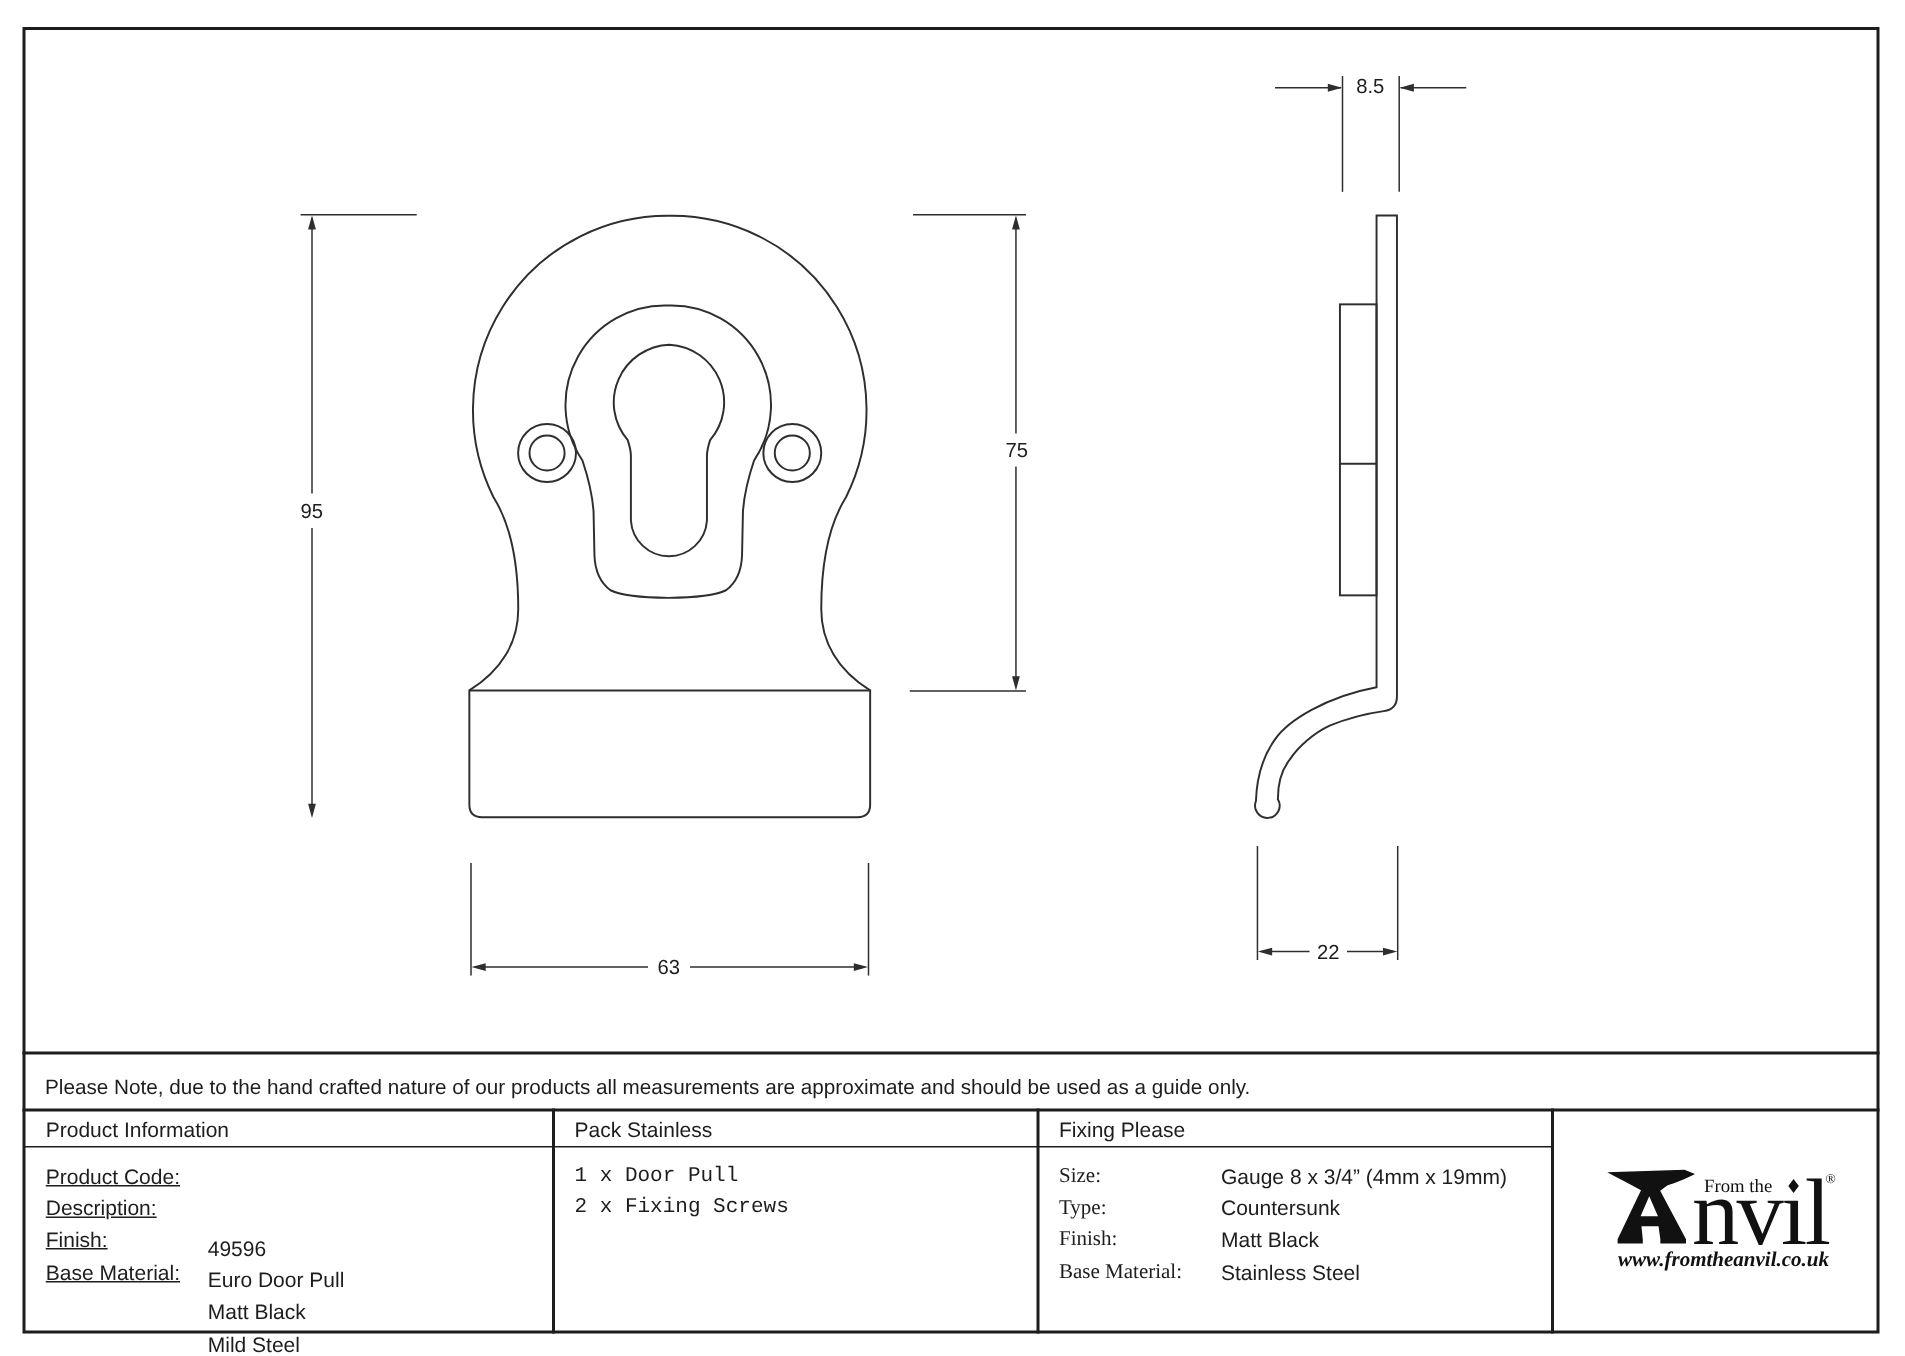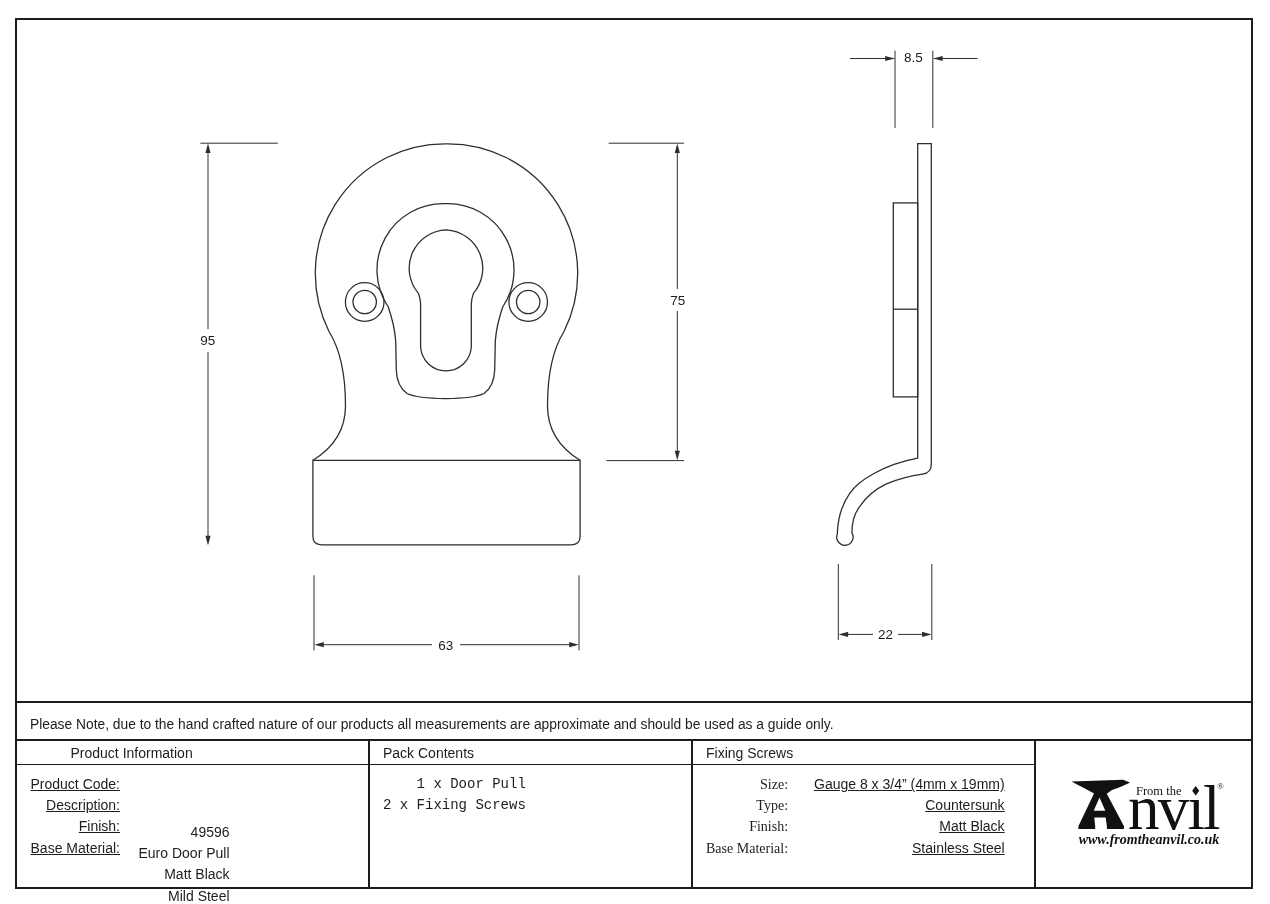--- a/index.html
+++ b/index.html
@@ -1,19 +1,19 @@
 <!DOCTYPE html>
 <html><head>
 <meta charset="utf-8">
 <style>
   html,body{margin:0;padding:0;background:#ffffff;}
   body{width:1270px;height:904px;position:relative;font-family:"Liberation Sans",sans-serif;overflow:hidden;}
   .abs{position:absolute;}
   .ln{position:absolute;background:#1d1d1d;}
-  .txt{position:absolute;color:#1d1d1d;font-size:14px;white-space:nowrap;text-align:right;}
+  .txt{position:absolute;color:#1d1d1d;font-size:14px;white-space:nowrap;}
 </style>
 </head>
 <body>
 
 <div class="abs" style="left:14.5px;top:17.5px;width:1238px;height:871.5px;border:2px solid #1d1d1d;box-sizing:border-box;"></div>
 
 <svg class="abs" style="left:0;top:0;" width="1270" height="700" viewBox="0 0 1270 700">
   <g fill="none" stroke="#2e2e2e" stroke-width="1.3">
 
     <path d="M 446.5,143.8
@@ -133,33 +133,33 @@
 <div class="ln" style="left:14.5px;top:738.5px;width:1238px;height:2px;"></div>
 
 <div class="ln" style="left:15.5px;top:763.5px;width:1019px;height:1.5px;"></div>
 
 <div class="ln" style="left:367.5px;top:738.5px;width:2px;height:150px;"></div>
 <div class="ln" style="left:690.5px;top:738.5px;width:2px;height:150px;"></div>
 <div class="ln" style="left:1034px;top:738.5px;width:2px;height:150px;"></div>
 
 <div class="txt" style="left:30px;top:716.5px;font-size:13.8px;">Please Note, due to the hand crafted nature of our products all measurements are approximate and should be used as a guide only.</div>
 
-<div class="txt" style="left:30.5px;top:744.5px;margin-left:40px;">Product Information</div>
-<div class="txt" style="left:383px;top:744.5px;">Pack Contents</div>
-<div class="txt" style="left:706px;top:744.5px;">Fixing Screws</div>
+<div class="txt" style="left:30.5px;top:744.5px;">Product Information</div>
+<div class="txt" style="left:383px;top:744.5px;">Pack Stainless</div>
+<div class="txt" style="left:706px;top:744.5px;">Fixing Please</div>
 
 <div class="txt" style="left:30.5px;top:774.3px;line-height:21.1px;text-decoration:underline;">Product Code:<br>Description:<br>Finish:<br>Base Material:</div>
 
 <div class="txt" style="left:138.5px;top:774.3px;line-height:21.1px;margin-top:48px;">49596<br>Euro Door Pull<br>Matt Black<br>Mild Steel</div>
 
 <div class="txt" style="left:383px;top:774.3px;line-height:21.1px;font-family:Liberation Mono, monospace;">1 x Door Pull<br>2 x Fixing Screws</div>
 
 <div class="txt" style="left:706px;top:774.3px;line-height:21.1px;font-family:Liberation Serif, serif;">Size:<br>Type:<br>Finish:<br>Base Material:</div>
 
-<div class="txt" style="left:814px;top:774.3px;line-height:21.1px;text-decoration:underline;">Gauge 8 x 3/4” (4mm x 19mm)<br>Countersunk<br>Matt Black<br>Stainless Steel</div>
+<div class="txt" style="left:814px;top:774.3px;line-height:21.1px;">Gauge 8 x 3/4” (4mm x 19mm)<br>Countersunk<br>Matt Black<br>Stainless Steel</div>
 
 <svg class="abs" style="left:1050px;top:770px;" width="200" height="90" viewBox="0 0 200 90">
 
   <path d="M 21.5,11.5 L 73,9.8 L 80,12.6
            C 74,15.8 66,18.8 61.5,20.3
            L 56.8,23.8
            L 74.0,56.2 L 74.0,59 L 56.9,59 L 56.9,56.4
            L 55.7,47.5 L 44.3,47.5 L 45.2,56.4 L 45.2,59 L 28.4,59 L 28.4,56.2
            L 44.0,23.5
            C 36.0,19.0 29.0,15.5 21.5,11.5 Z

